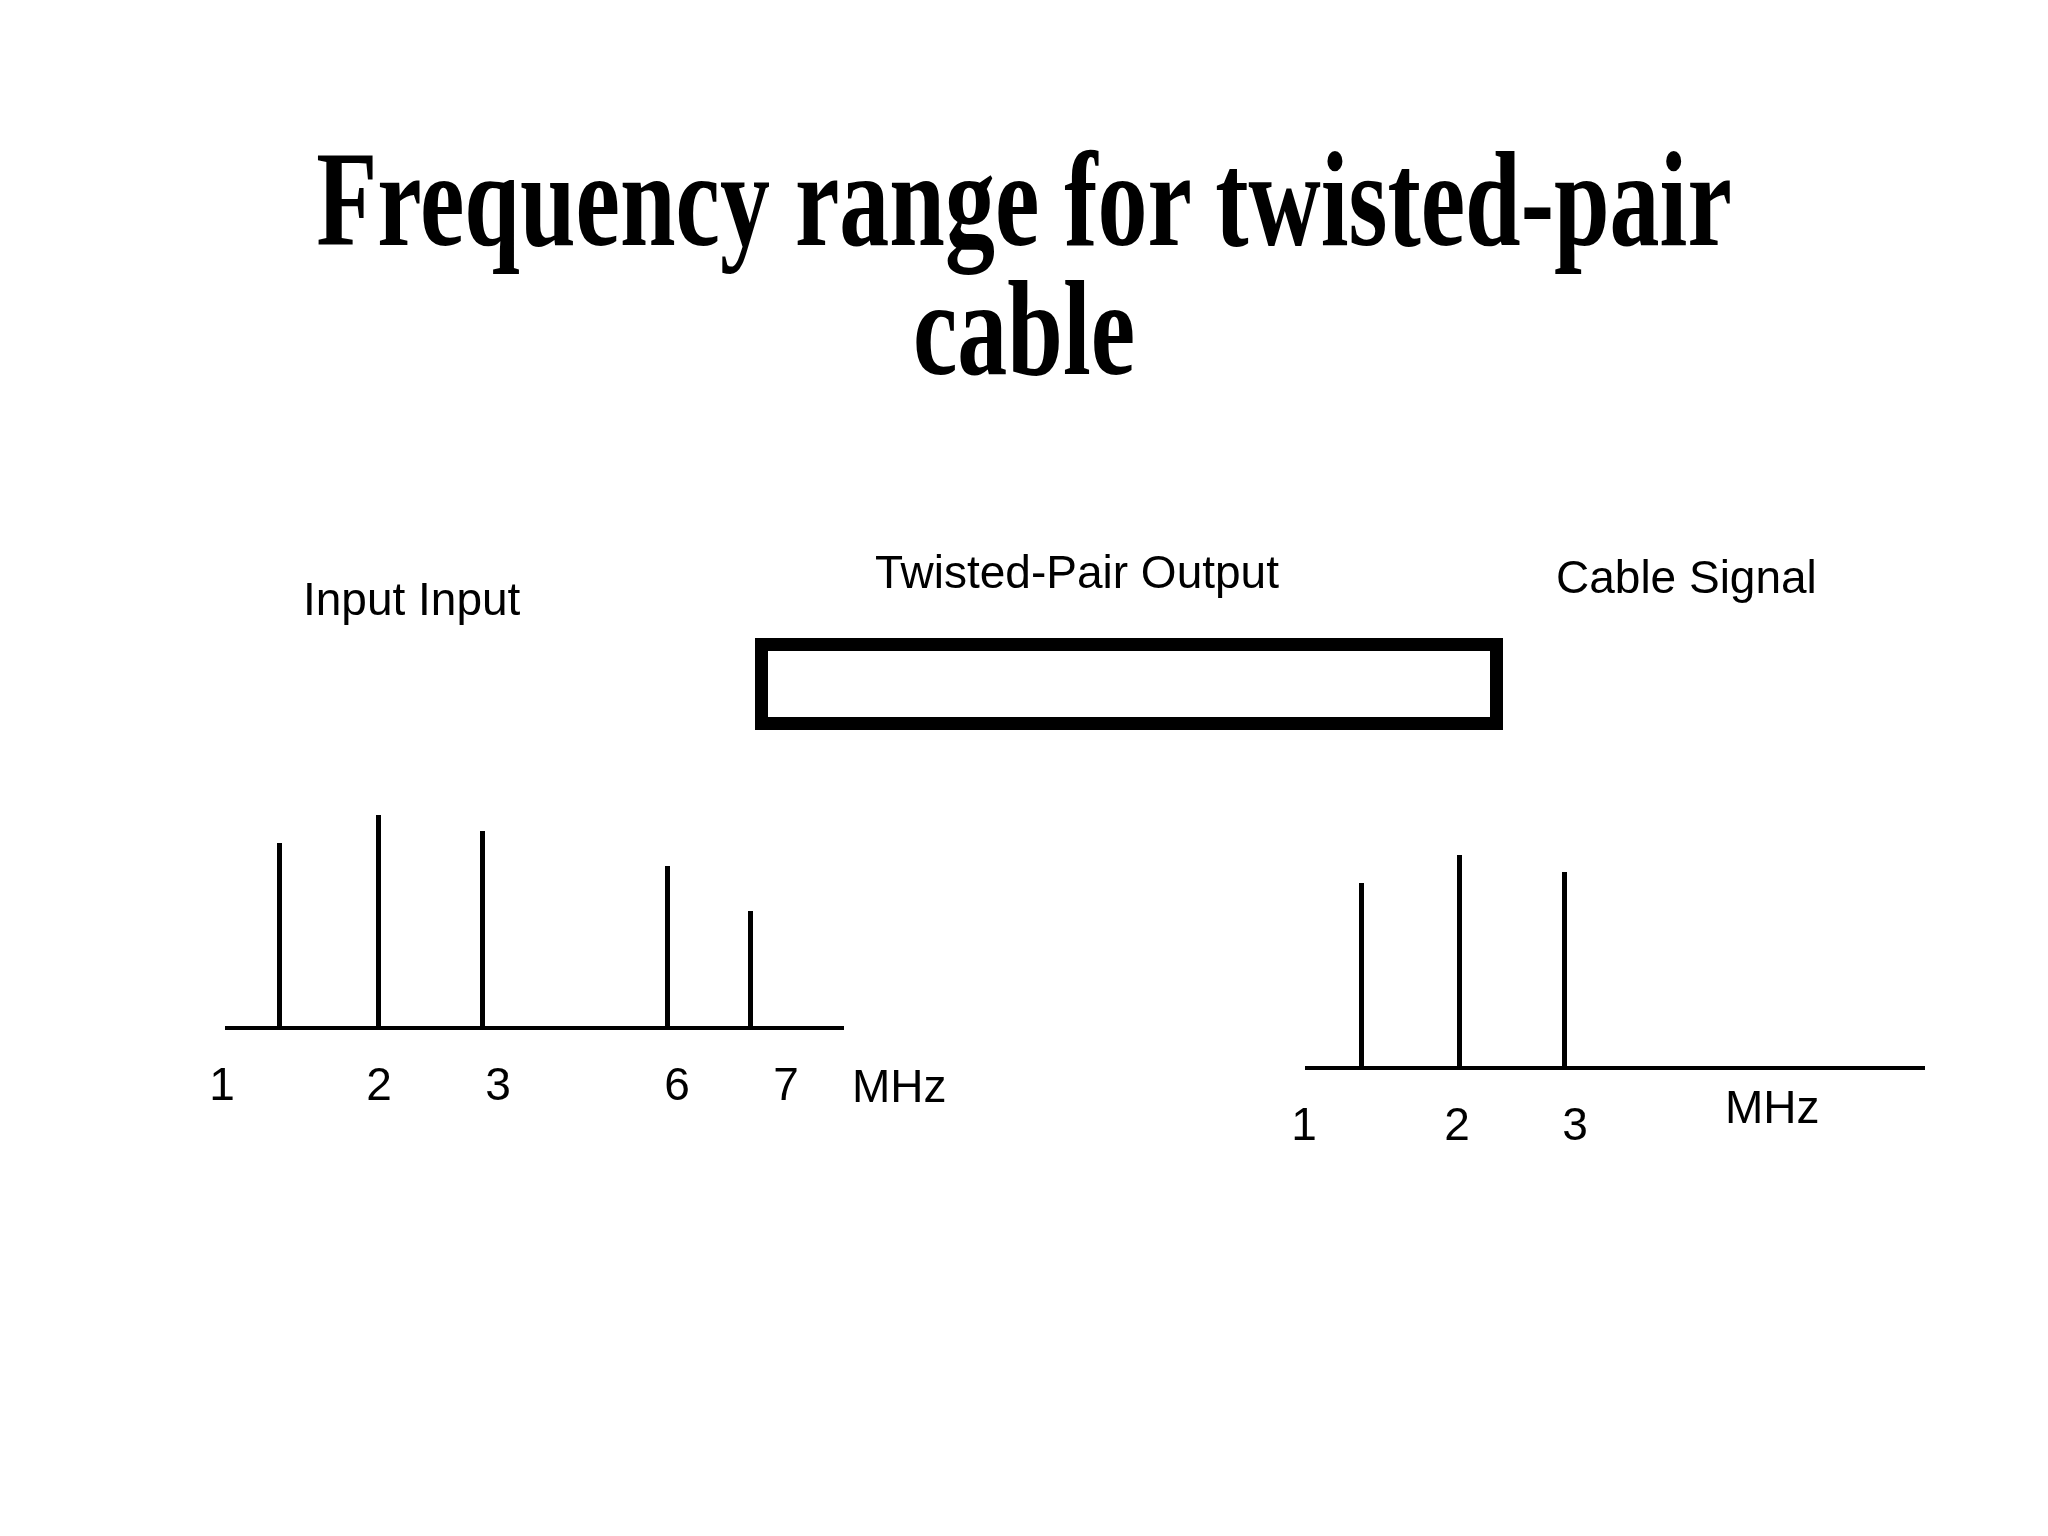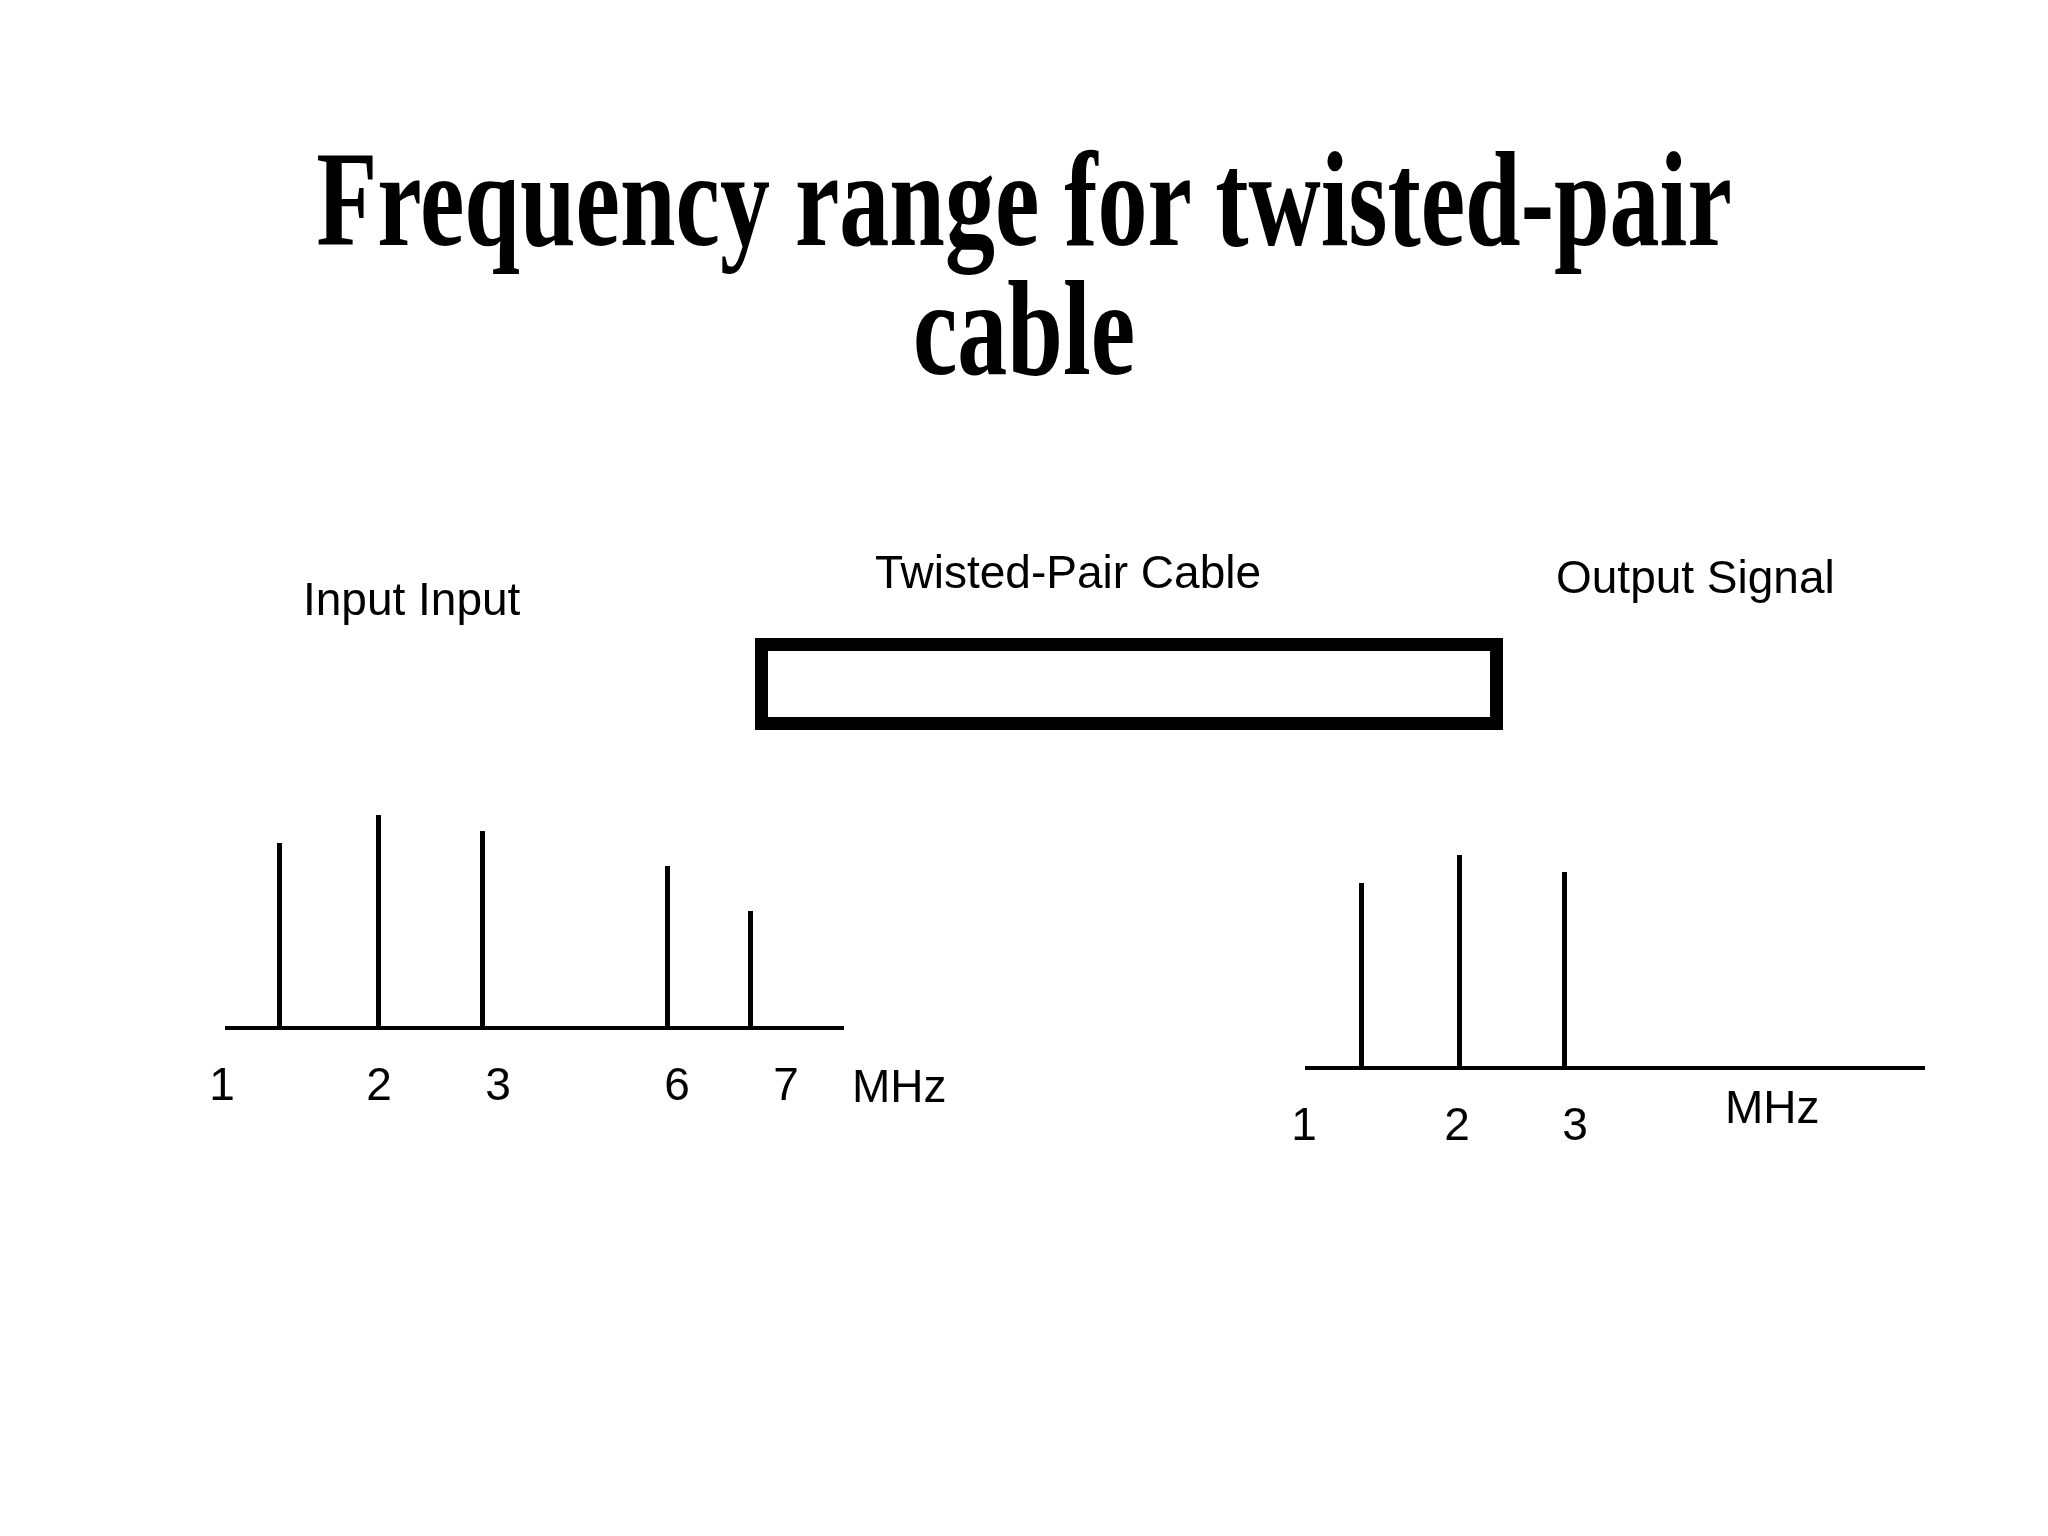--- a/index.html
+++ b/index.html
@@ -61,23 +61,23 @@
 </style>
 </head>
 <body>
 
 <div class="slide">
 
   <h1 class="title">Frequency range for twisted-pair cable</h1>
 
   <div class="sig-label input-label">Input Input</div>
 
-  <div class="sig-label cable-label">Twisted-Pair Cable</div>
+  <div class="sig-label cable-label">Twisted-Pair Output</div>
 
-  <div class="sig-label output-label">Output Signal</div>
+  <div class="sig-label output-label">Cable Signal</div>
 
   <div class="cable-box"></div>
 
   <div id="input-spectrum" class="spectrum">
       <div class="axis" style="left: 225px; top: 1026px; width: 619px; height: 4px;"></div>
       <div class="stem" style="left: 276.5px; top: 843px; width: 5px; height: 185px;"></div>
       <div class="stem" style="left: 375.5px; top: 815px; width: 5px; height: 213px;"></div>
       <div class="stem" style="left: 479.5px; top: 831px; width: 5px; height: 197px;"></div>
       <div class="stem" style="left: 664.5px; top: 866px; width: 5px; height: 162px;"></div>
       <div class="stem" style="left: 747.5px; top: 911px; width: 5px; height: 117px;"></div>

